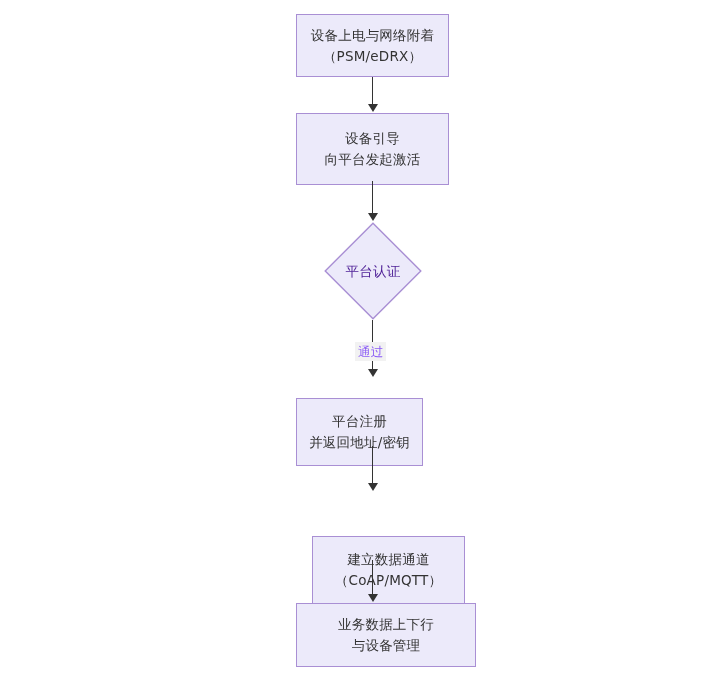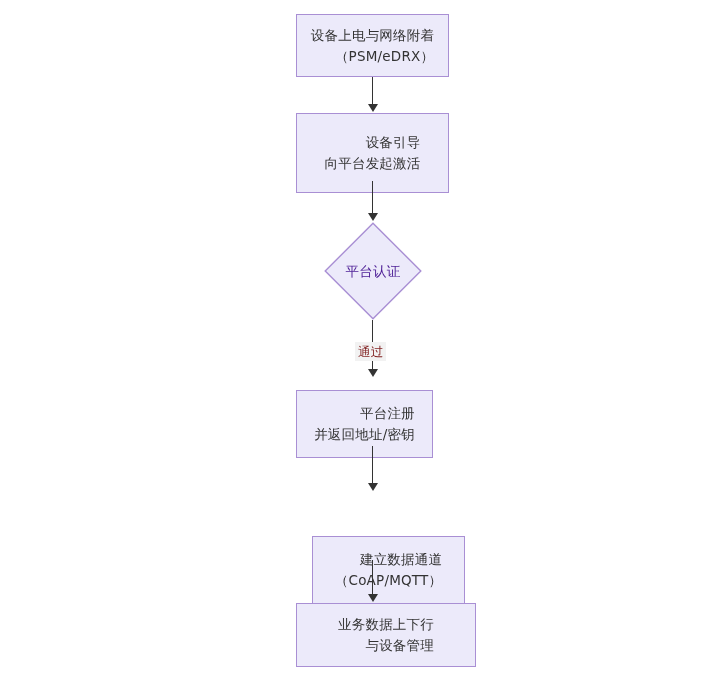--- a/index.html
+++ b/index.html
@@ -22,21 +22,21 @@
 
   
   .node {
     position: absolute;
     box-sizing: border-box;
     background: #eceafa;
     border: 1.4px solid #a98fd4;
     color: #333333;
     font-size: 13.5px;
     line-height: 21px;
-    text-align: right;
+    text-align: center;
     display: flex;
     align-items: center;
     justify-content: center;
     white-space: pre-line;
     letter-spacing: 0.2px;
   }
 
   .node-text {
     display: block;
     white-space: pre-line;
@@ -81,61 +81,61 @@
     position: absolute;
     width: 0;
     height: 0;
     border-left: 5px solid transparent;
     border-right: 5px solid transparent;
     border-top: 8px solid #333333;
   }
   .edge-label {
     position: absolute;
     background: #f2f2f2;
-    color: #7f1d1d;
+    color: #8b5cf6;
     font-size: 12.5px;
     line-height: 17px;
     padding: 1px 3px;
     white-space: nowrap;
     letter-spacing: 0.2px;
   }
 </style>
 </head>
 <body>
 
 <div id="flowchart">
 
   <div class="node" style="left:296px; top:14px; width:153px; height:63px;">
     <span class="node-text">设备上电与网络附着
 （PSM/eDRX）</span>
   </div>
 
   <div class="edge-line" style="left:372px; top:77px; height:28px;"></div>
   <div class="arrow-head" style="left:367.5px; top:104px;"></div>
 
-  <div class="node" style="left:296px; top:113px; width:153px; height:80px;">
+  <div class="node" style="left:296px; top:113px; width:153px; height:72px;">
     <span class="node-text">设备引导
 向平台发起激活</span>
   </div>
 
   <div class="edge-line" style="left:372px; top:181px; height:33px;"></div>
   <div class="arrow-head" style="left:367.5px; top:213px;"></div>
 
   <div class="decision" style="left:324px; top:222px;">
     <svg class="dia-shape" viewBox="0 0 98 98" preserveAspectRatio="none">
       <polygon points="49,1.2 96.8,49 49,96.8 1.2,49" fill="#eceafa" stroke="#a98fd4" stroke-width="1.4"></polygon>
     </svg>
     <span class="dia-label">平台认证</span>
   </div>
 
   <div class="edge-line" style="left:372px; top:320px; height:50px;"></div>
   <div class="edge-label" style="left:355px; top:342px;">通过</div>
   <div class="arrow-head" style="left:367.5px; top:369px;"></div>
 
-  <div class="node" style="left:296px; top:390px; width:137px; height:68px;">
+  <div class="node" style="left:296px; top:398px; width:127px; height:68px;">
     <span class="node-text">平台注册
 并返回地址/密钥</span>
   </div>
 
   <div class="edge-line" style="left:372px; top:446px; height:38px;"></div>
   <div class="arrow-head" style="left:367.5px; top:483px;"></div>
 
   <div class="node" style="left:312px; top:492px; width:153px; height:68px;margin-top:44px;">
     <span class="node-text">建立数据通道
 （CoAP/MQTT）</span>

